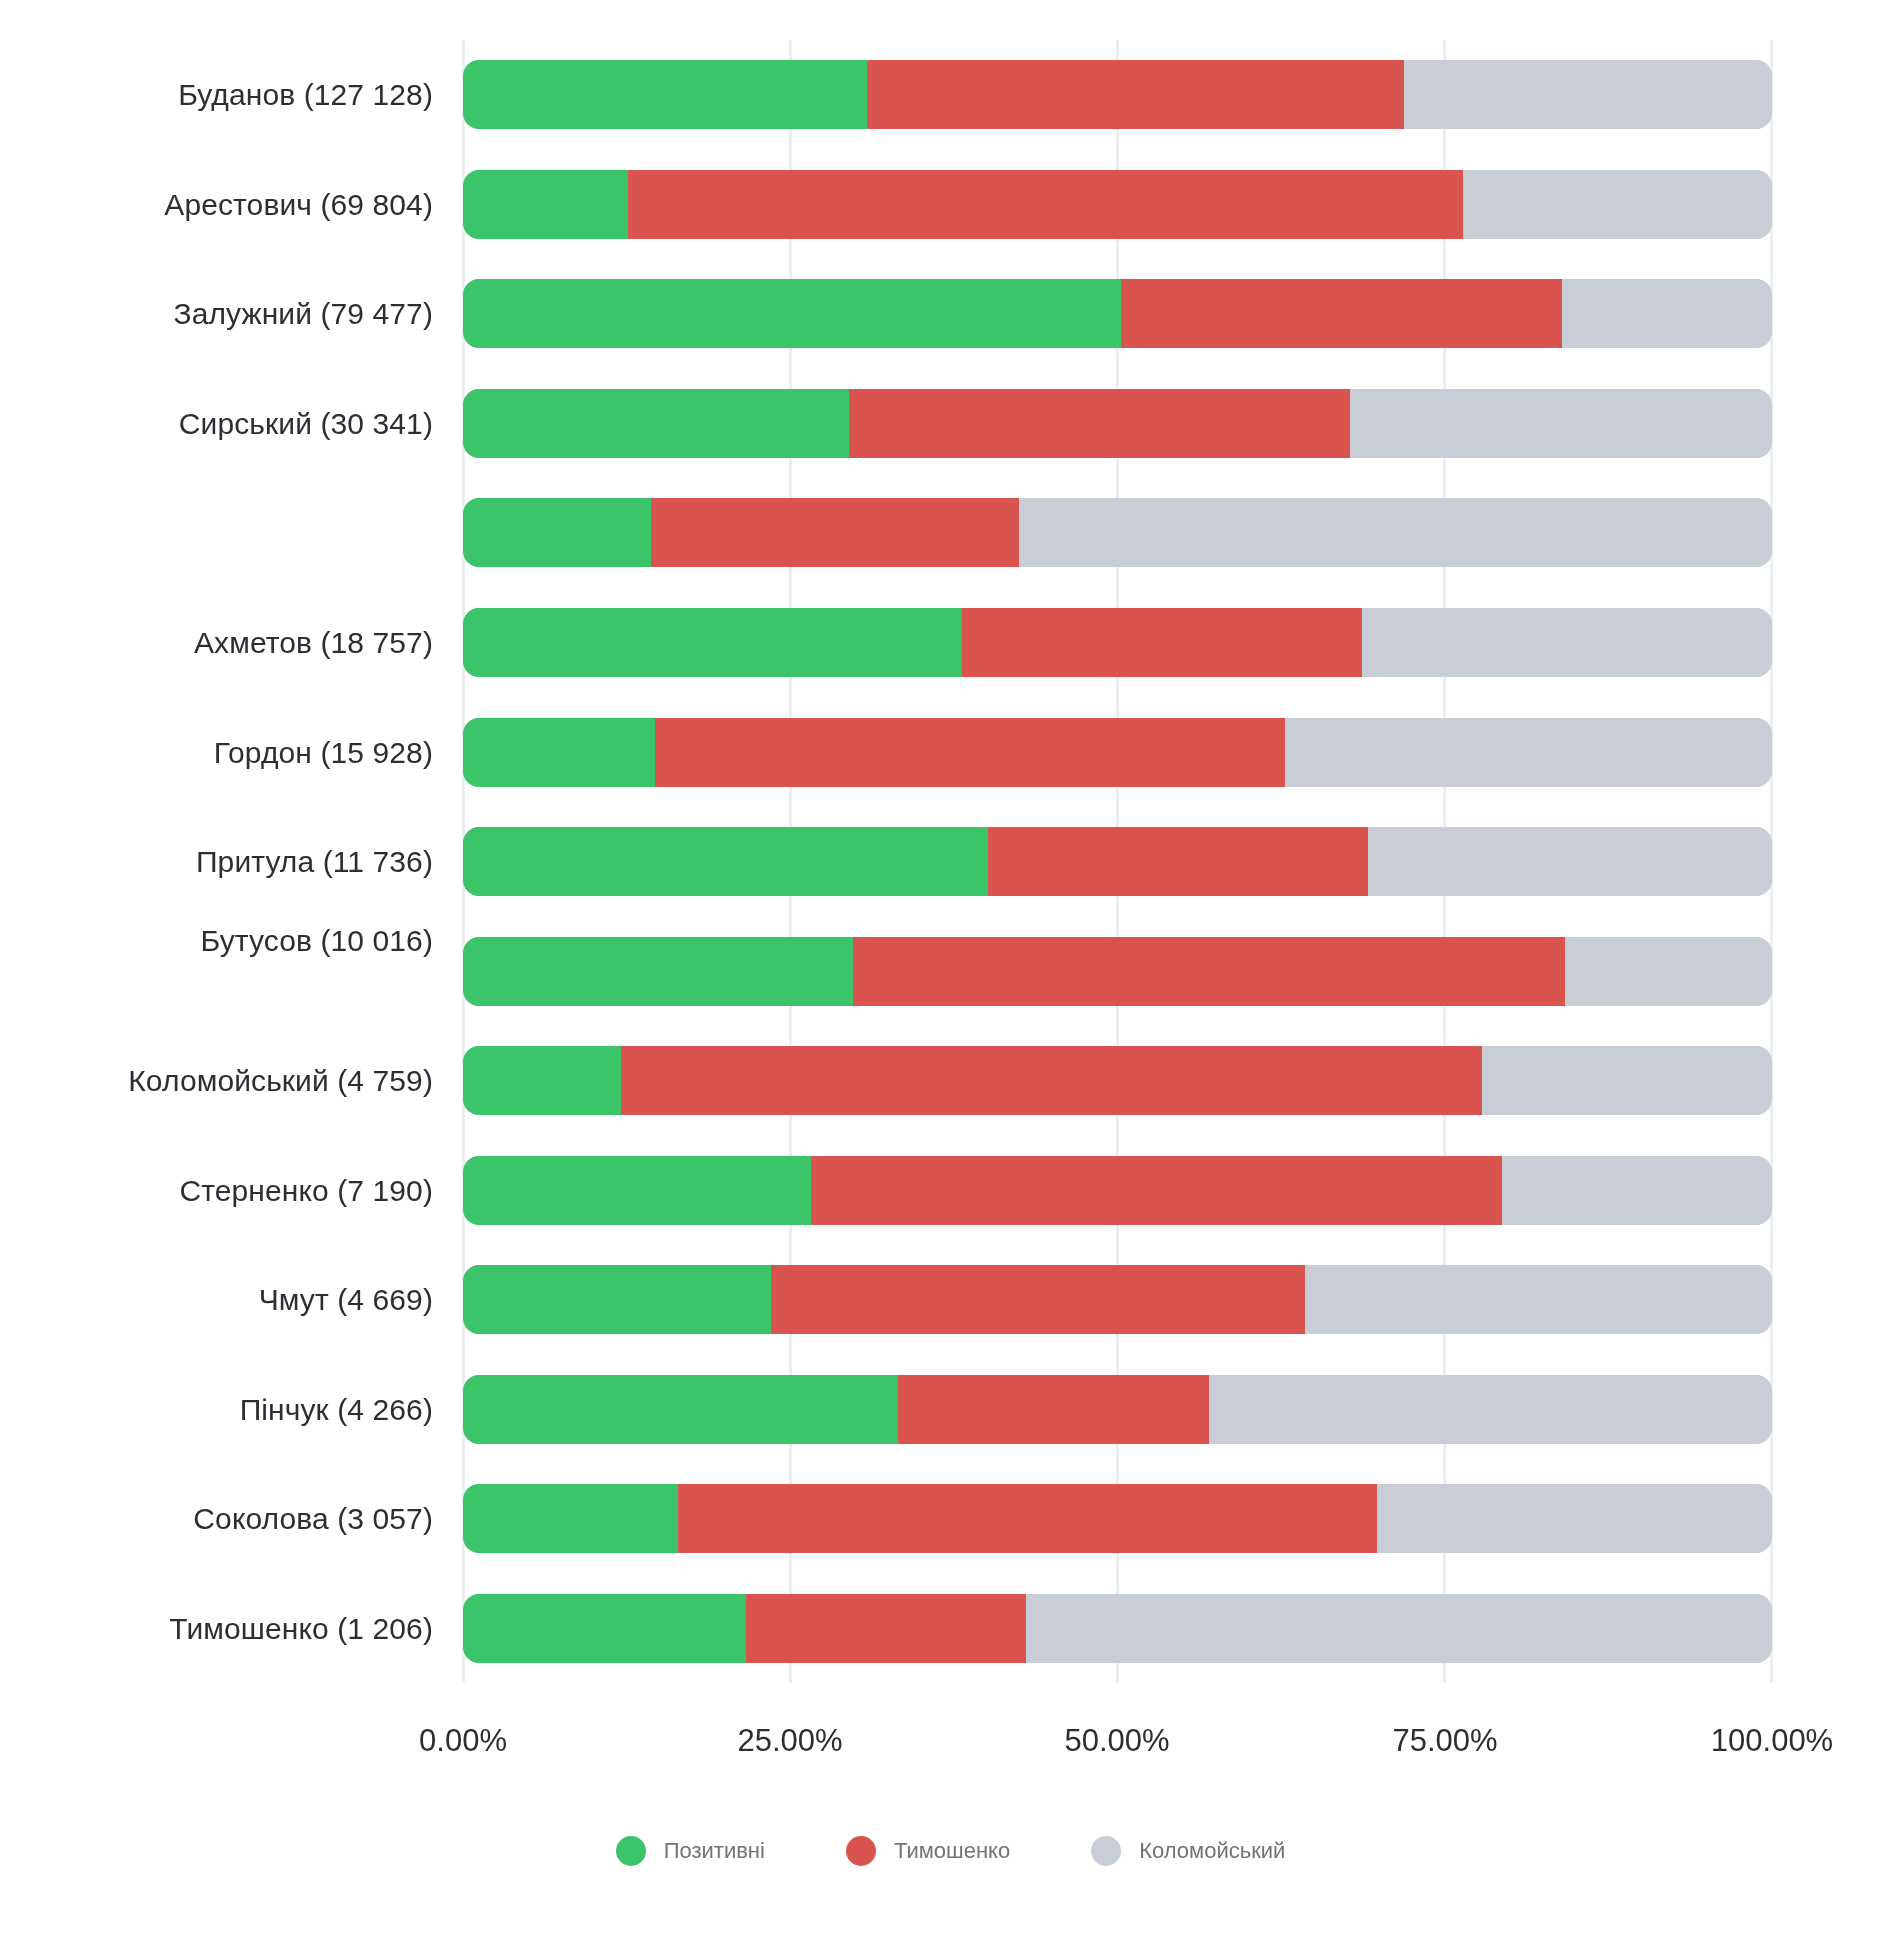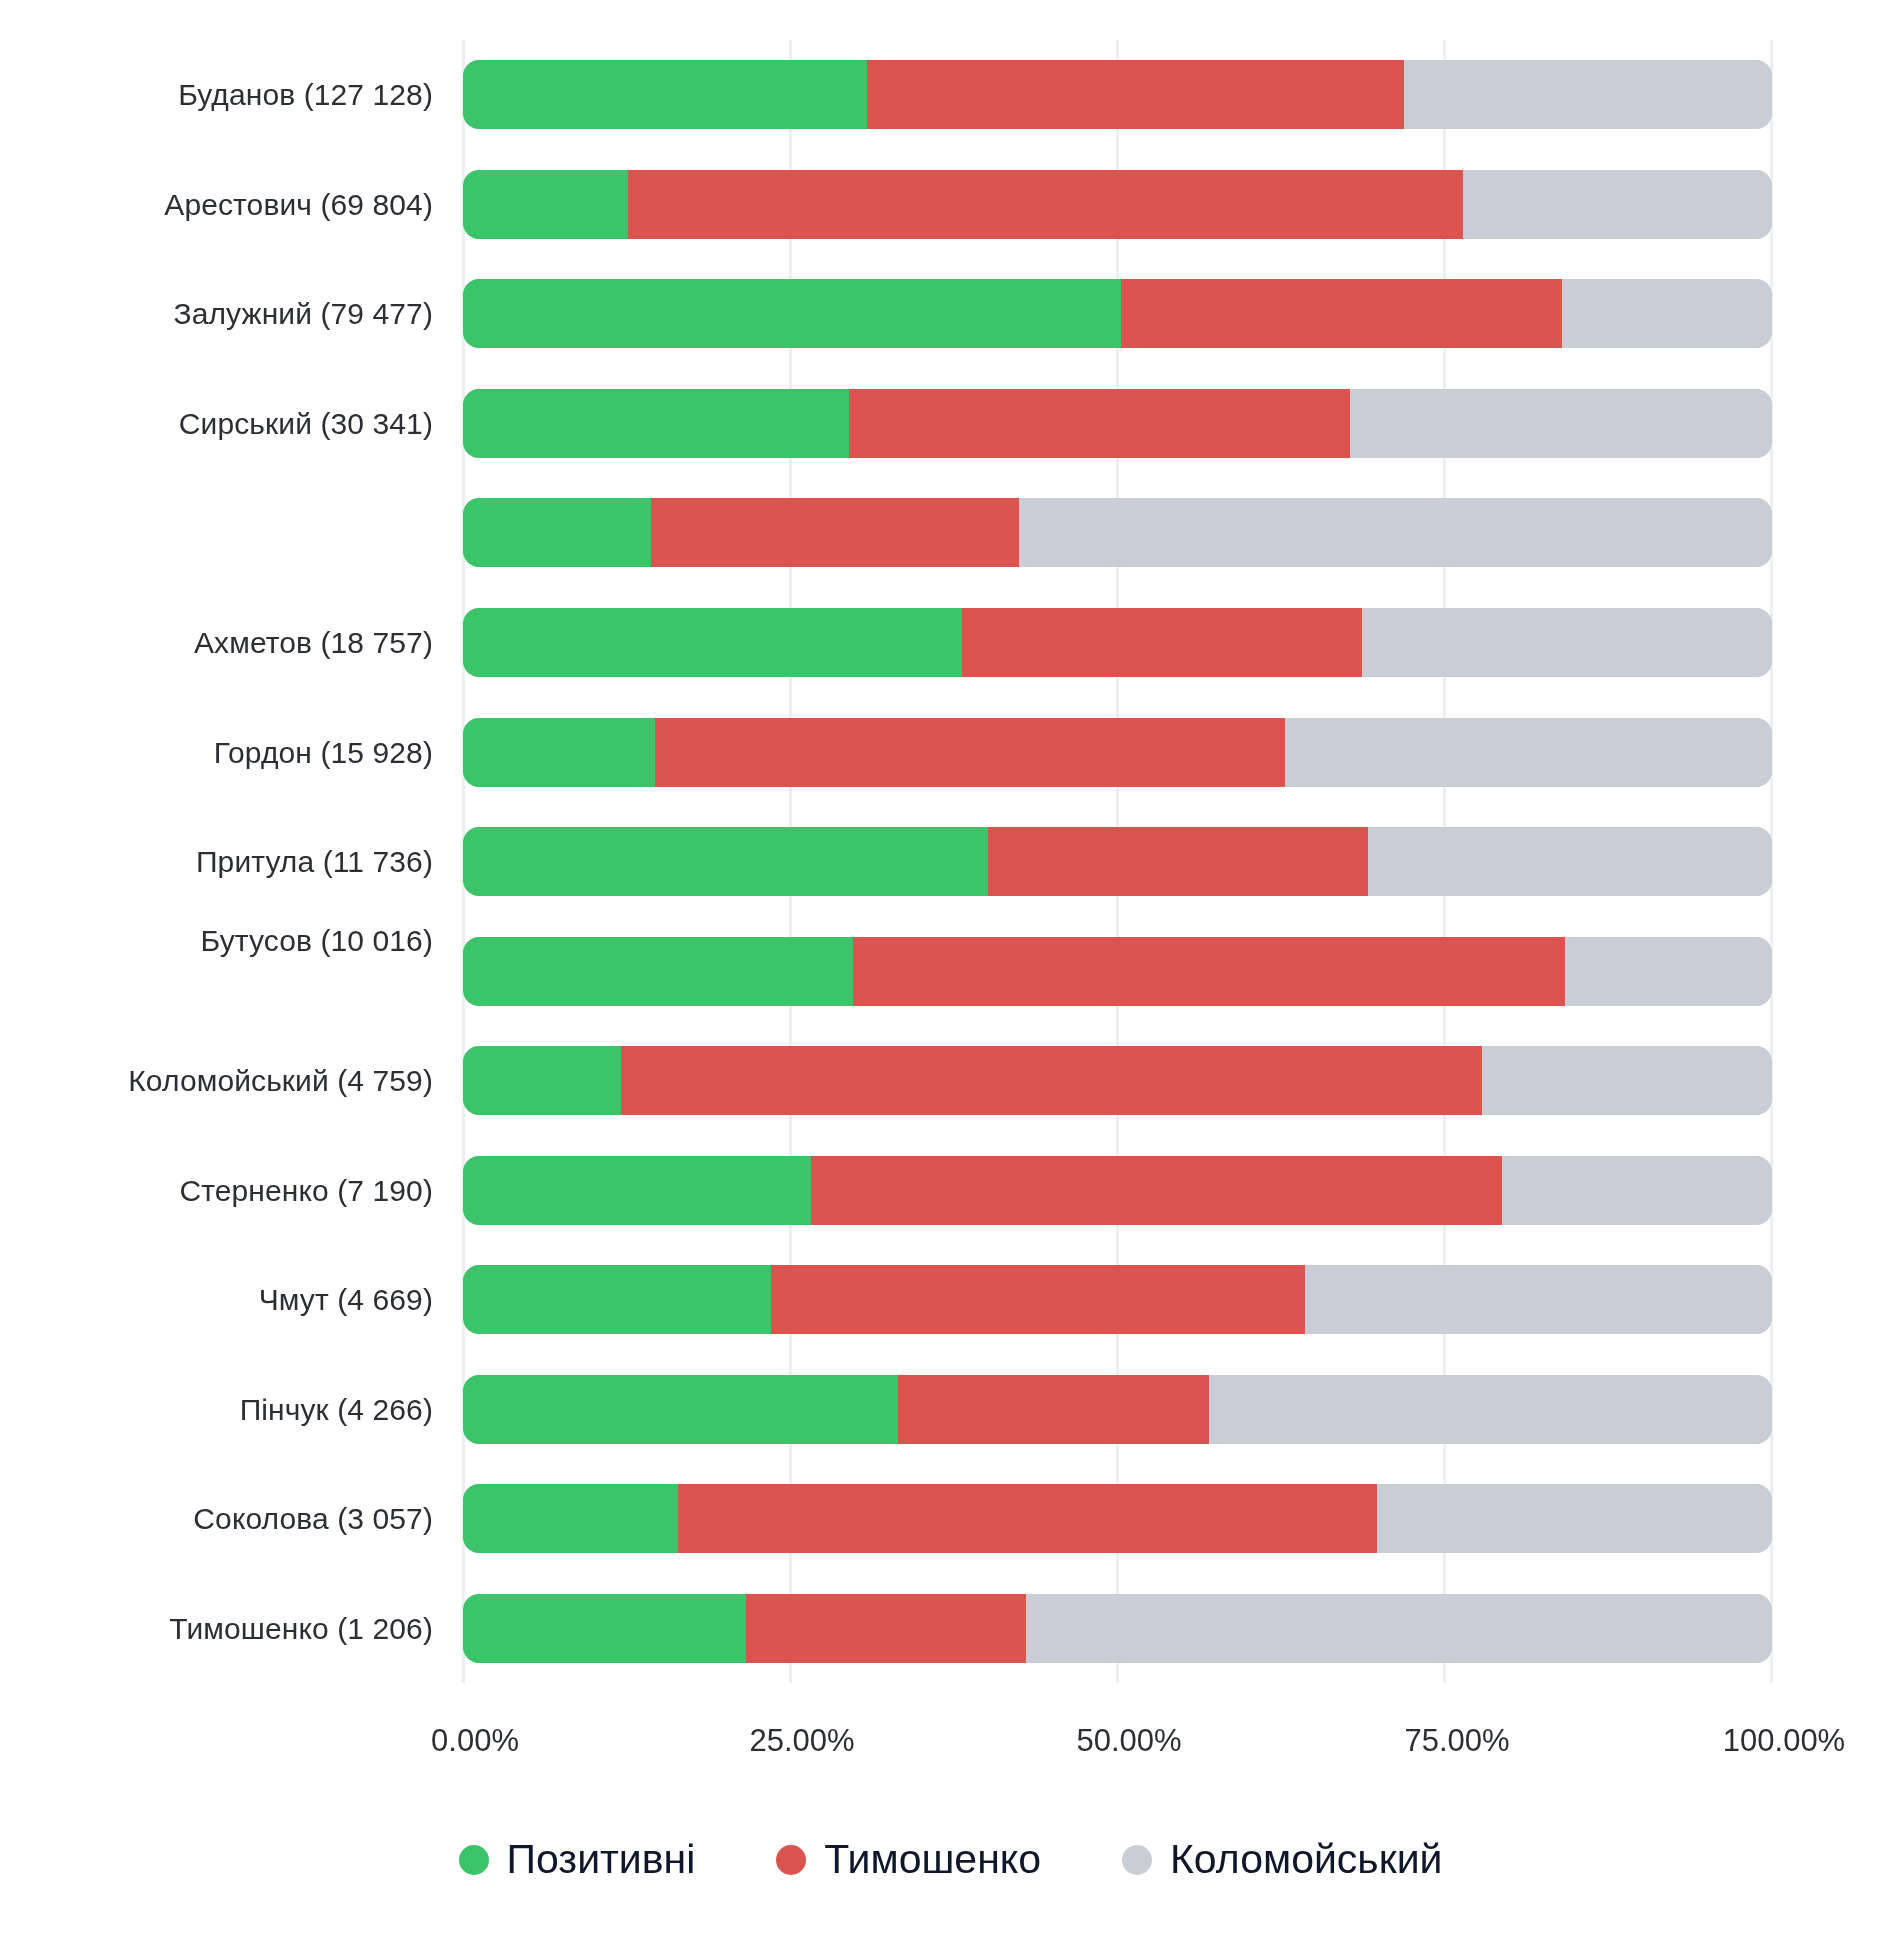--- a/index.html
+++ b/index.html
@@ -41,35 +41,35 @@
   .seg-neu{background:#c9ced6;}
 
   .ylabels{position:absolute;left:0;top:40px;width:463px;height:1643px;}
   .ylabel{
     position:absolute;right:30px;
     height:69px;line-height:69px;
     font-size:30px;letter-spacing:0.1px;
     color:#2b2f33;white-space:nowrap;text-align:right;
   }
 
-  .xticks{position:absolute;left:475px;top:1723px;width:1309px;height:50px;text-align:right;}
+  .xticks{position:absolute;left:463px;top:1723px;width:1309px;height:50px;text-align:right;}
   .xtick{
     position:absolute;top:0;
     font-size:31px;color:#2b2f33;
     transform:translateX(-50%);
     white-space:nowrap;
   }
 
   .legend{
     position:absolute;left:0;top:1836px;width:1901px;
     display:flex;justify-content:center;align-items:center;gap:81px;
   }
   .legend-item{display:flex;align-items:center;gap:18px;}
   .legend-dot{width:30px;height:30px;border-radius:50%;display:block;}
-  .legend-label{font-size:41px;color:#0f172a;white-space:nowrap;}
+  .legend-label{font-size:22px;color:#737373;white-space:nowrap;}
 </style>
 </head>
 <body>
 
 <div class="chart-wrap">
 
   <div class="ylabels">
       <div class="ylabel" style="top: 20px;">Буданов (127 128)</div>
       <div class="ylabel" style="top: 130px;">Арестович (69 804)</div>
       <div class="ylabel" style="top: 239px;">Залужний (79 477)</div>

